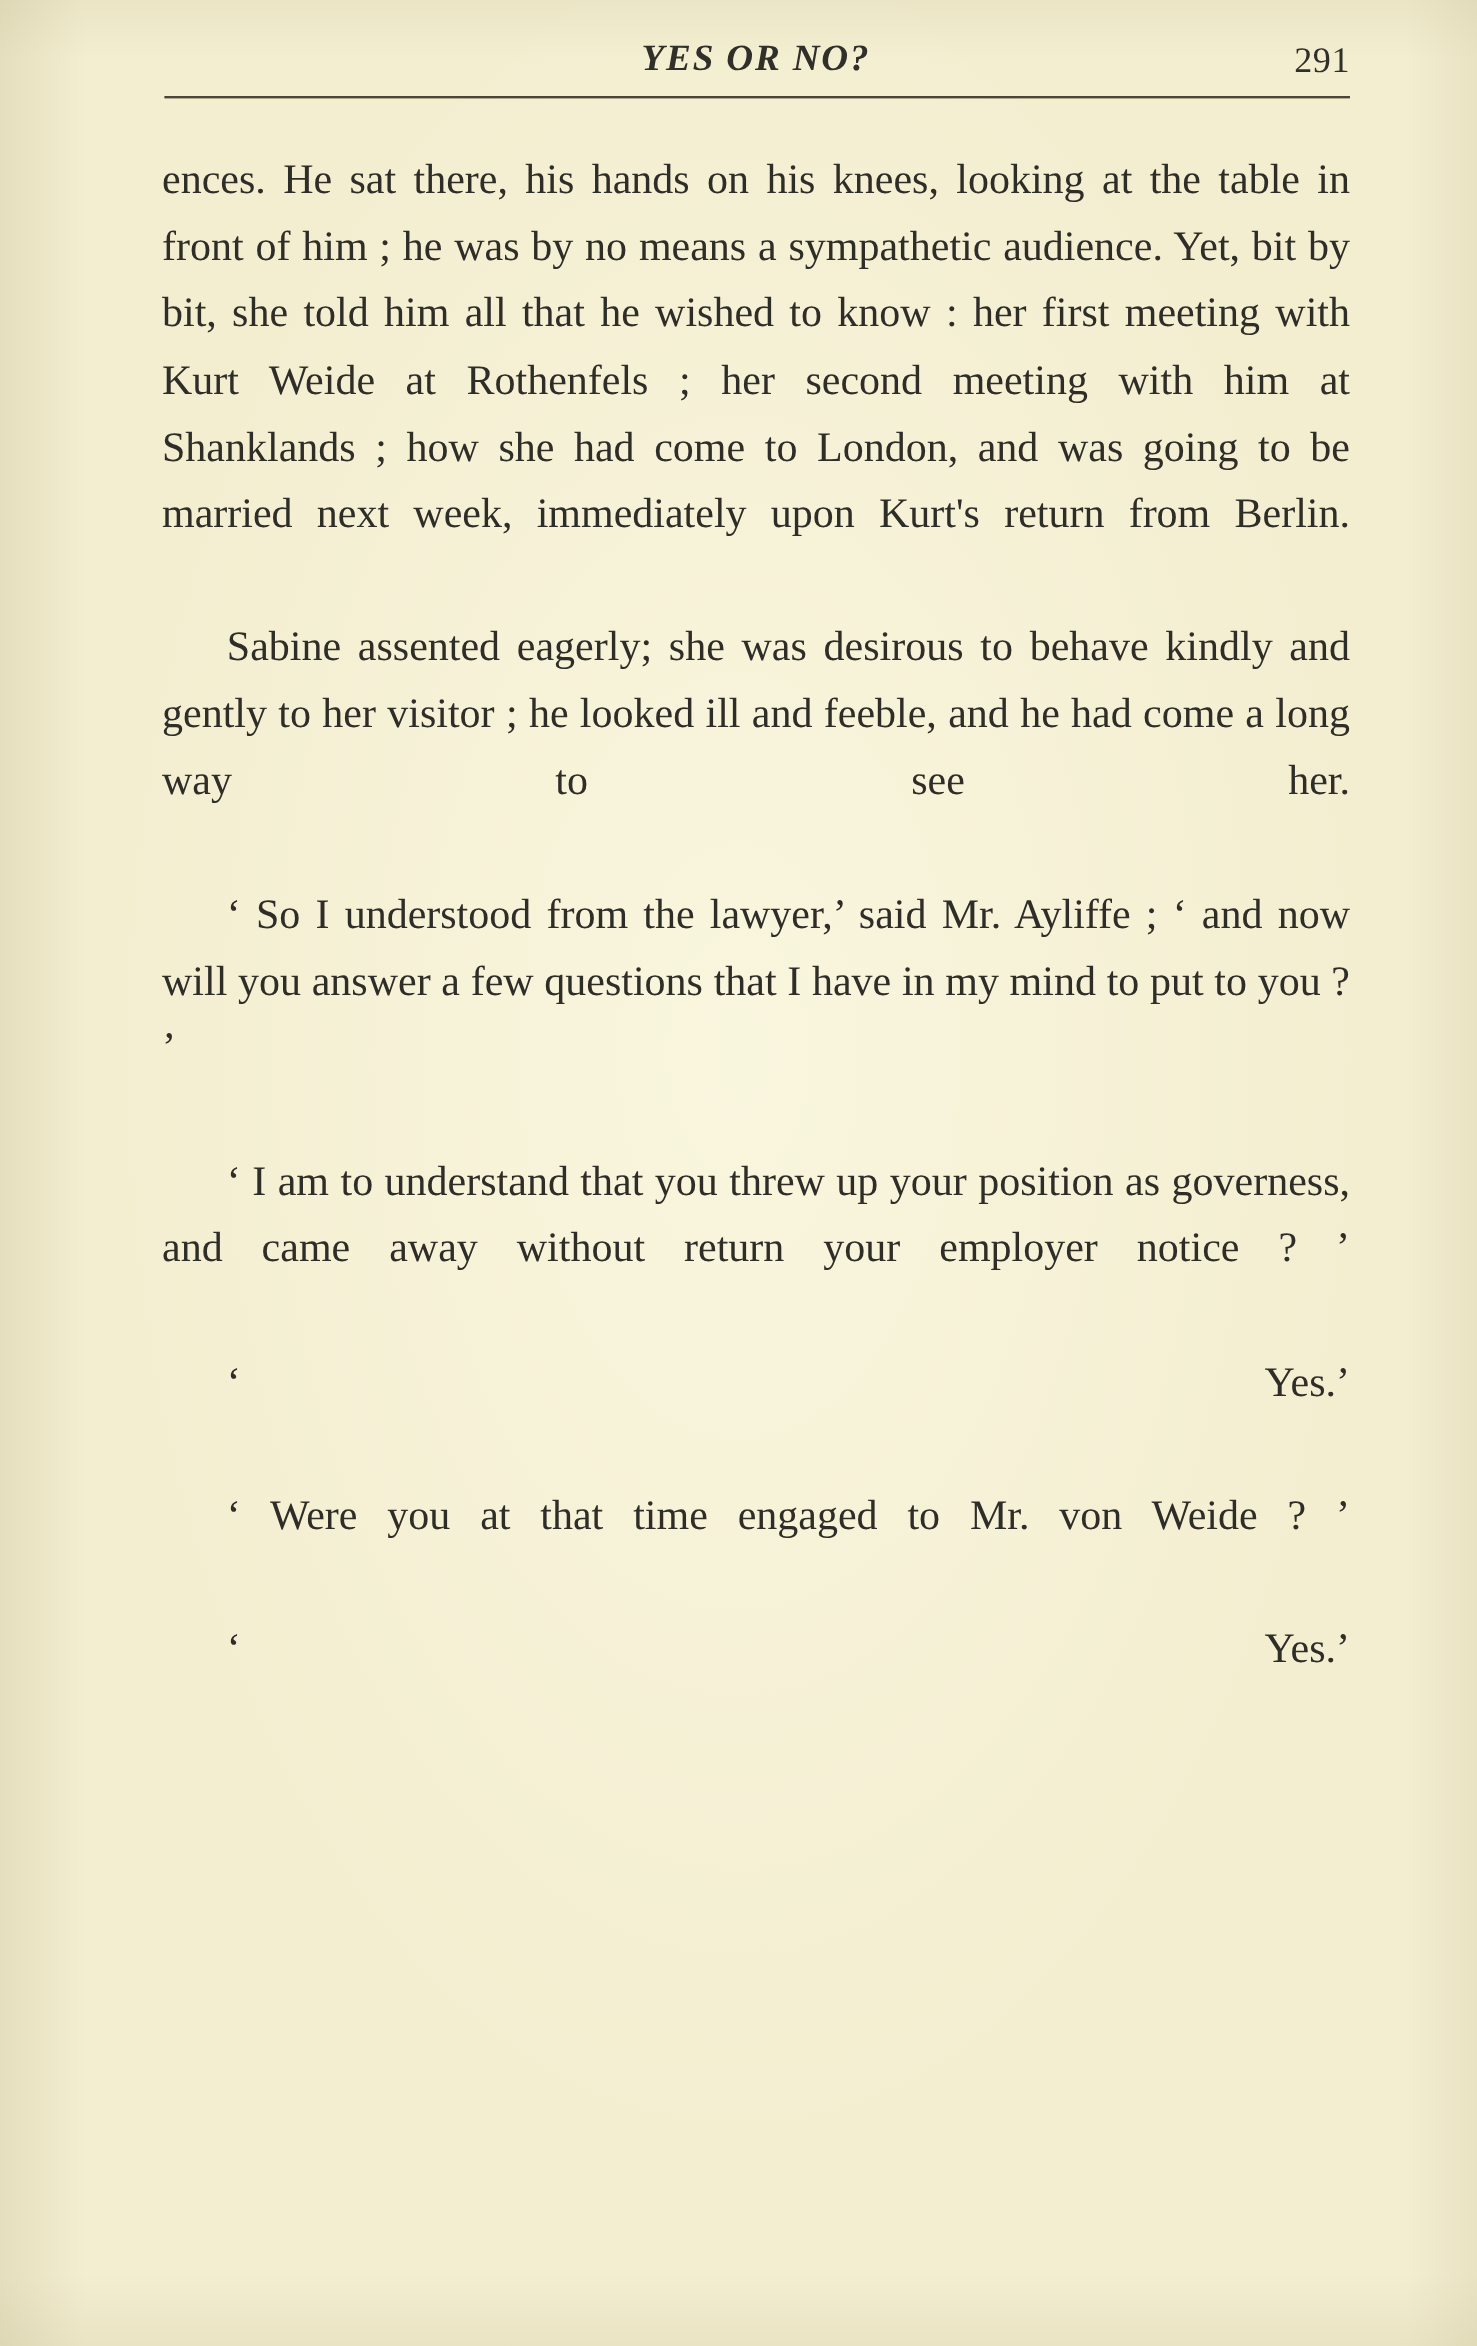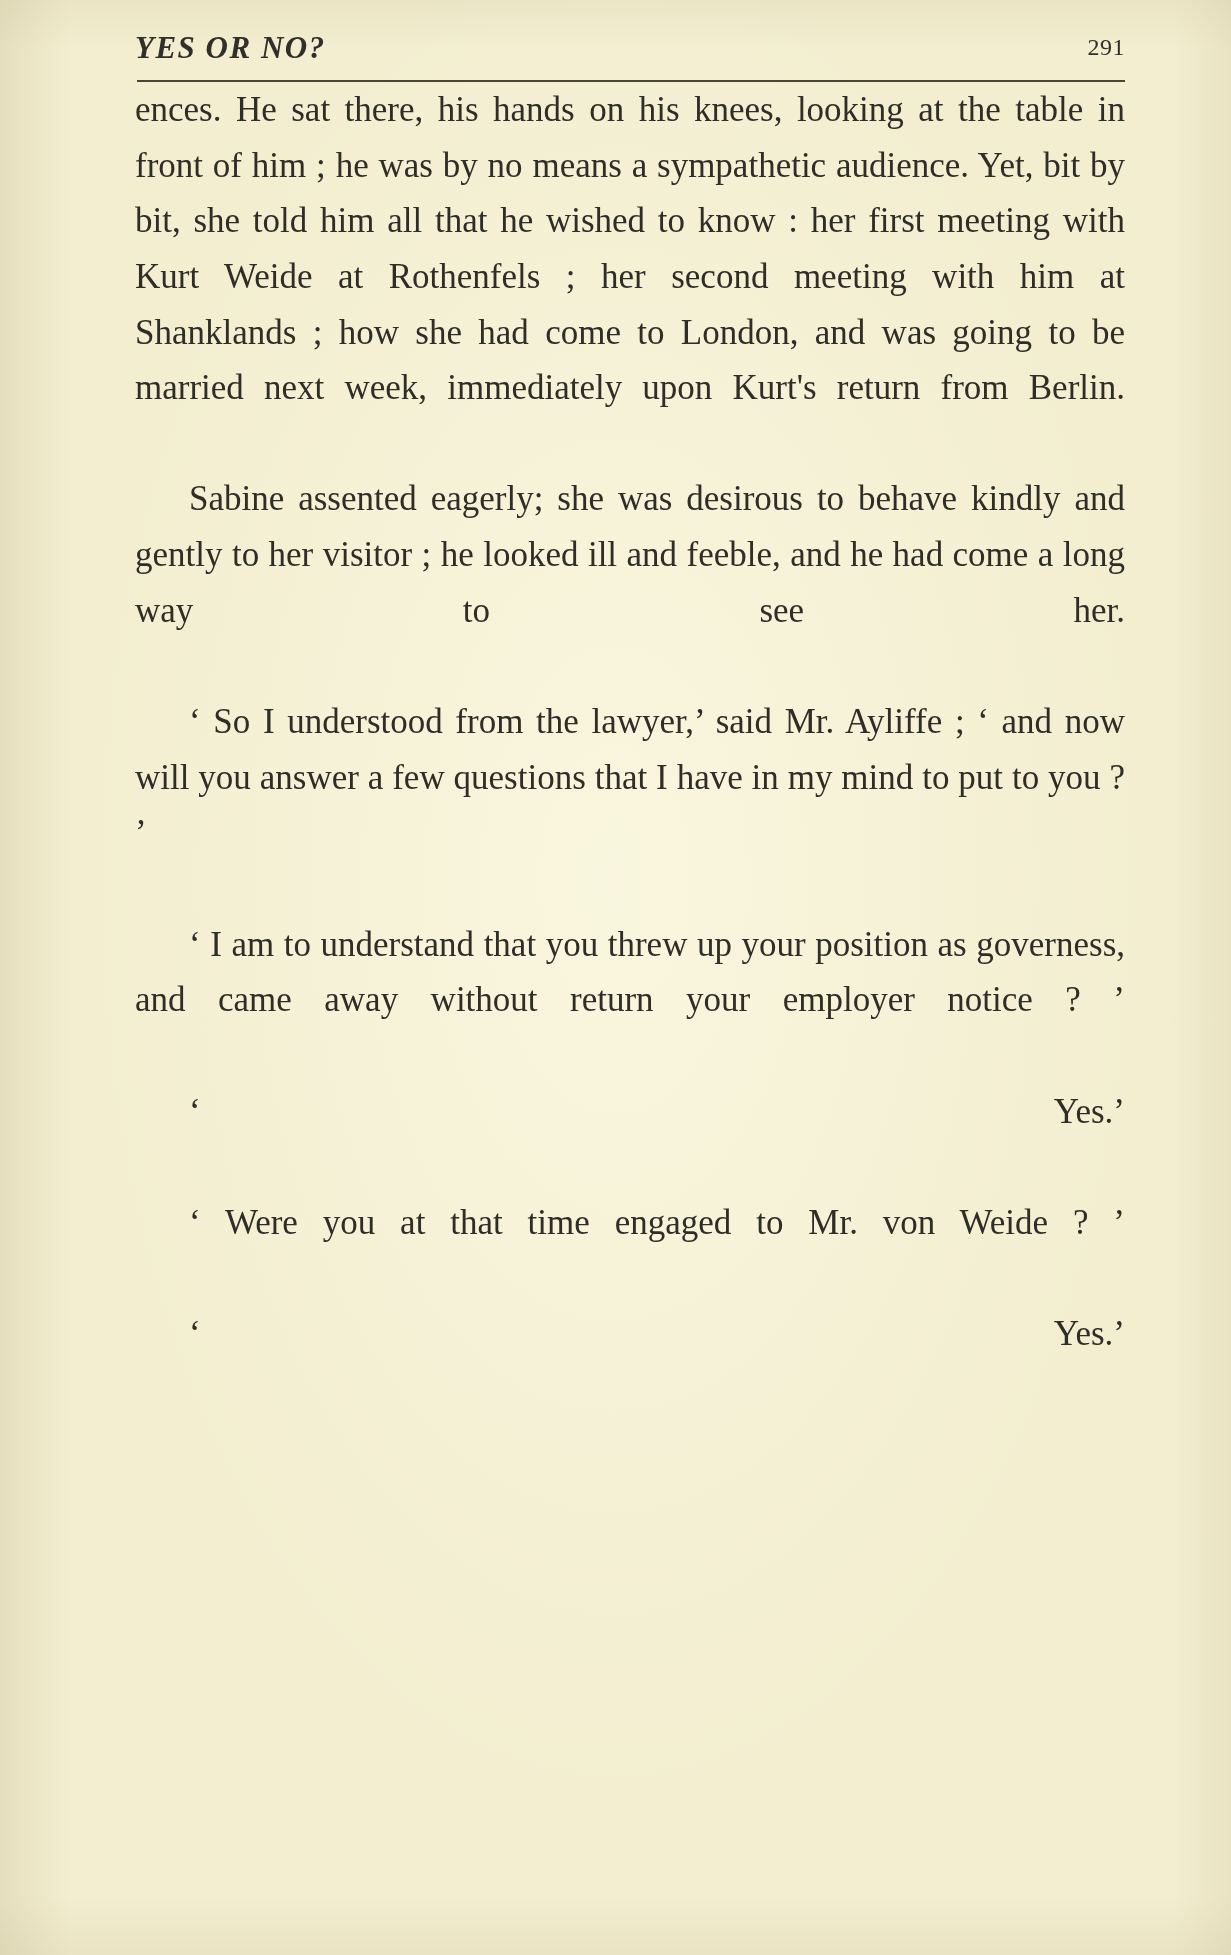--- a/index.html
+++ b/index.html
@@ -37,44 +37,45 @@
   }
   .header {
     position: relative;
     height: 60px;
   }
   .running-title {
     position: absolute;
     left: 0;
     right: 0;
     top: 8px;
-    text-align: left;
+    text-align: center;
     font-style: italic;
     font-weight: 700;
     font-size: 31px;
     letter-spacing: 1.5px;
     color: #312f29;
   }
   .folio {
     position: absolute;
     right: 0;
     top: 12px;
-    font-size: 24px;
+    font-size: 30px;
     letter-spacing: 0.5px;
     color: #312f29;
   }
   .rule {
     position: absolute;
     left: 2px;
     right: 0;
     top: 58px;
     height: 2px;
     background: #4a4536;
   }
   .body-text {
+    margin-top: 40px;
     font-size: 35px;
     line-height: 1.59;
     text-align: justify;
     text-justify: inter-word;
     color: #2f2d28;
   }
   .body-text p {
     margin: 0;
   }
   .body-text p.indent {

